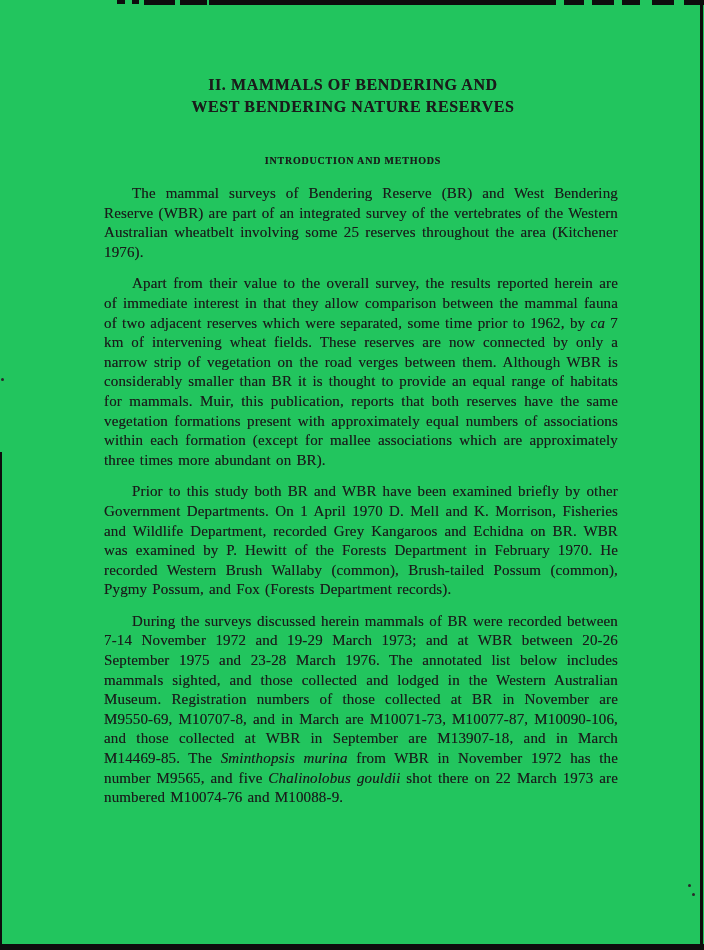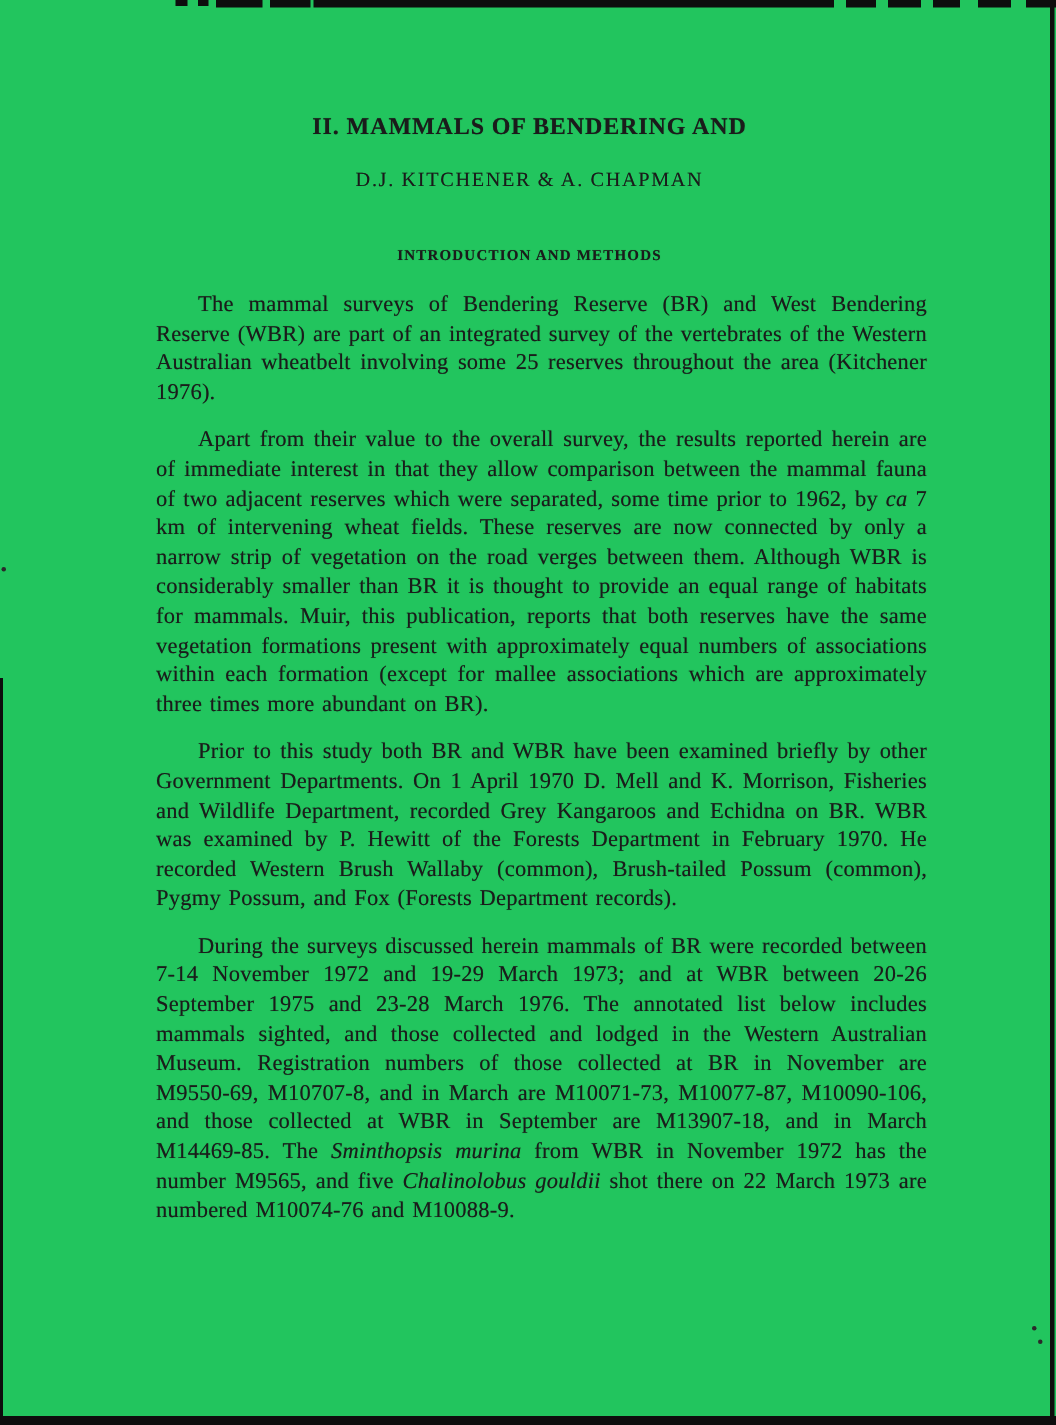--- a/index.html
+++ b/index.html
@@ -88,21 +88,21 @@
   <div class="artifact" style="left:700px; top:0; width:3px; height:950px;"></div>
   <div class="artifact" style="left:0; top:452px; width:2px; height:498px;"></div>
   <div class="artifact" style="left:0; top:944px; width:704px; height:6px;"></div>
 
   <div class="speck" style="left:1px;  top:378px; width:3px; height:3px;"></div>
   <div class="speck" style="left:688px; top:884px; width:3px; height:3px;"></div>
   <div class="speck" style="left:692px; top:893px; width:3px; height:3px;"></div>
 
   <div class="content">
     <div class="title-line">II. MAMMALS OF BENDERING AND</div>
-    <div class="authors">D.J. KITCHENER &amp; A. CHAPMAN</div>
+    <div class="title-line">WEST BENDERING NATURE RESERVES</div>
     <div class="section-heading">INTRODUCTION AND METHODS</div>
     <div class="article-body">
         <p><span>The mammal surveys of Bendering Reserve (BR) and West Bendering Reserve (WBR) are part of an integrated survey of the vertebrates of the Western Australian wheatbelt involving some 25 reserves throughout the area (Kitchener 1976).</span></p>
         <p><span>Apart from their value to the overall survey, the results reported herein are of immediate interest in that they allow comparison between the mammal fauna of two adjacent reserves which were separated, some time prior to 1962, by </span><i>ca</i><span> 7 km of intervening wheat fields. These reserves are now connected by only a narrow strip of vegetation on the road verges between them. Although WBR is considerably smaller than BR it is thought to provide an equal range of habitats for mammals. Muir, this publication, reports that both reserves have the same vegetation formations present with approximately equal numbers of associations within each formation (except for mallee associations which are approximately three times more abundant on BR).</span></p>
         <p><span>Prior to this study both BR and WBR have been examined briefly by other Government Departments. On 1 April 1970 D. Mell and K. Morrison, Fisheries and Wildlife Department, recorded Grey Kangaroos and Echidna on BR. WBR was examined by P. Hewitt of the Forests Department in February 1970. He recorded Western Brush Wallaby (common), Brush-tailed Possum (common), Pygmy Possum, and Fox (Forests Department records).</span></p>
         <p><span>During the surveys discussed herein mammals of BR were recorded between 7-14 November 1972 and 19-29 March 1973; and at WBR between 20-26 September 1975 and 23-28 March 1976. The annotated list below includes mammals sighted, and those collected and lodged in the Western Australian Museum. Registration numbers of those collected at BR in November are M9550-69, M10707-8, and in March are M10071-73, M10077-87, M10090-106, and those collected at WBR in September are M13907-18, and in March M14469-85. The </span><i>Sminthopsis murina</i><span> from WBR in November 1972 has the number M9565, and five </span><i>Chalinolobus gouldii</i><span> shot there on 22 March 1973 are numbered M10074-76 and M10088-9.</span></p>
       </div>
   </div>
 
 

